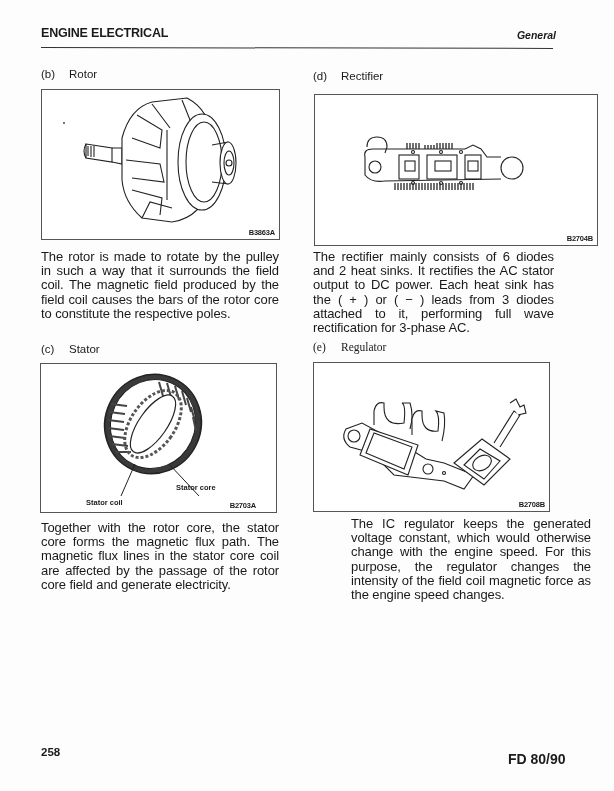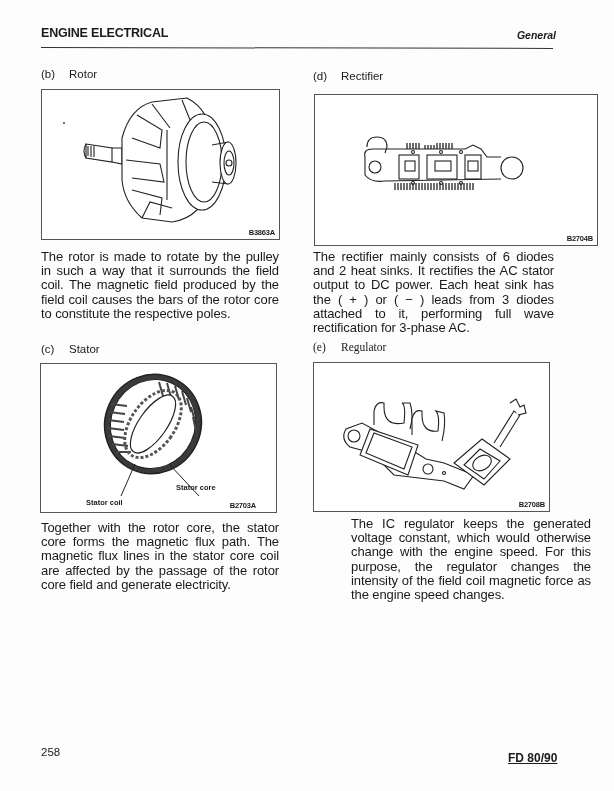--- a/index.html
+++ b/index.html
@@ -10,22 +10,22 @@
   .hdr-left { position:absolute; left:41px; top:26px; font-size:12.5px; font-weight:bold; letter-spacing:-0.2px; }
   .hdr-right { position:absolute; right:58px; top:29px; font-size:10.5px; font-weight:bold; font-style:italic; }
   .hdr-rule { position:absolute; left:41px; top:47px; width:512px; height:0; border-top:1.3px solid #333; transform:rotate(0.1deg); transform-origin:left; }
   .sec-title { position:absolute; font-size:11.5px; }
   .sec-title .lbl { display:inline-block; width:28px; }
   .fig { position:absolute; border:1px solid #555; background:#fff; box-sizing:border-box; }
   .fig svg { position:absolute; left:0; top:0; }
   .fig-code { position:absolute; right:4px; bottom:2px; font-size:7.5px; font-weight:bold; letter-spacing:-0.2px; }
   .fig-label { position:absolute; font-size:7.5px; font-weight:bold; }
   .para { position:absolute; font-size:13px; line-height:14.2px; text-align:justify; letter-spacing:-0.1px; }
-  .footer-left { position:absolute; left:41px; top:746px; font-size:11.5px; font-weight:normal; }
-  .footer-right { position:absolute; left:508px; top:751px; font-size:12px; font-weight:bold;text-decoration:underline; }
+  .footer-left { position:absolute; left:41px; top:746px; font-size:11.5px; font-weight:bold; }
+  .footer-right { position:absolute; left:508px; top:751px; font-size:14px; font-weight:bold; }
 </style>
 </head>
 <body>
 
 <div class="hdr-left">ENGINE ELECTRICAL</div>
 <div class="hdr-right">General</div>
 <div class="hdr-rule"></div>
 
 <div class="sec-title" style="left:41px; top:68px;">
   <span class="lbl">(b)</span><span>Rotor</span>

